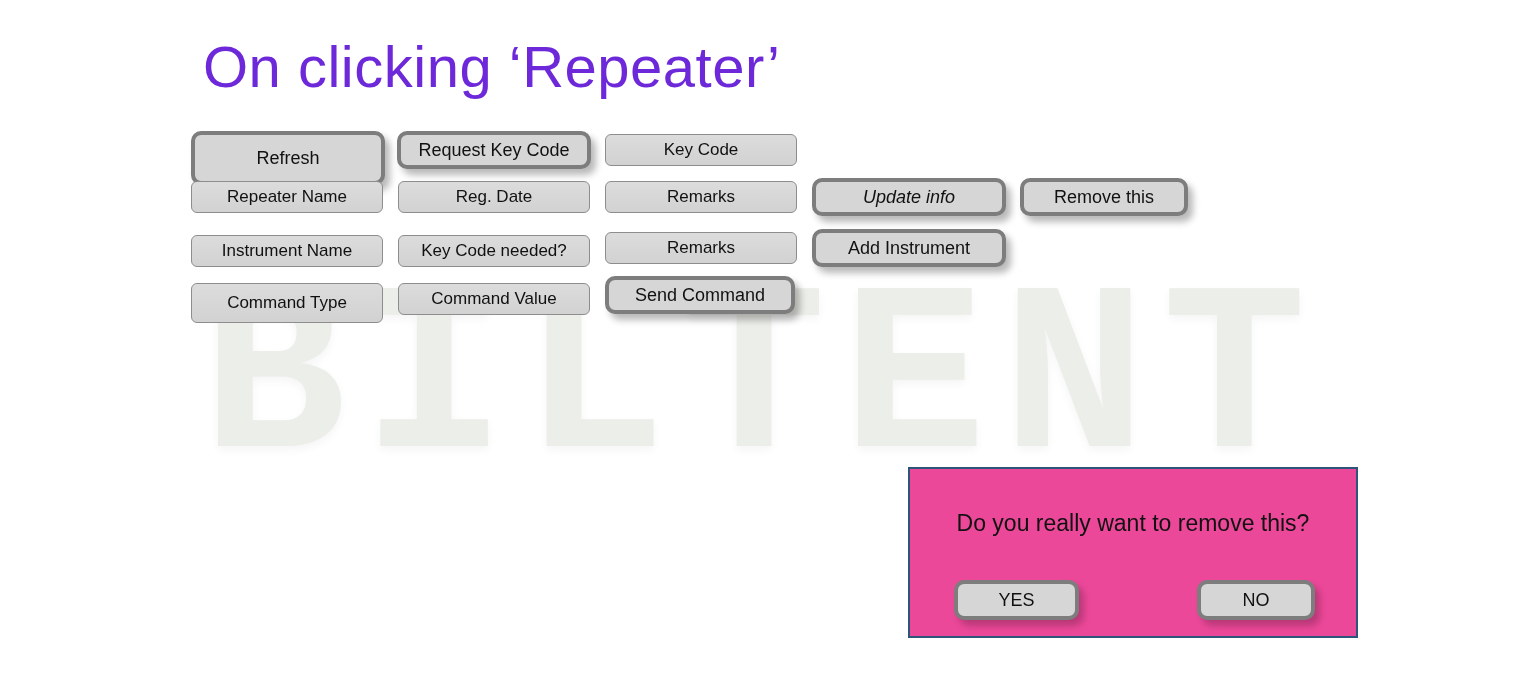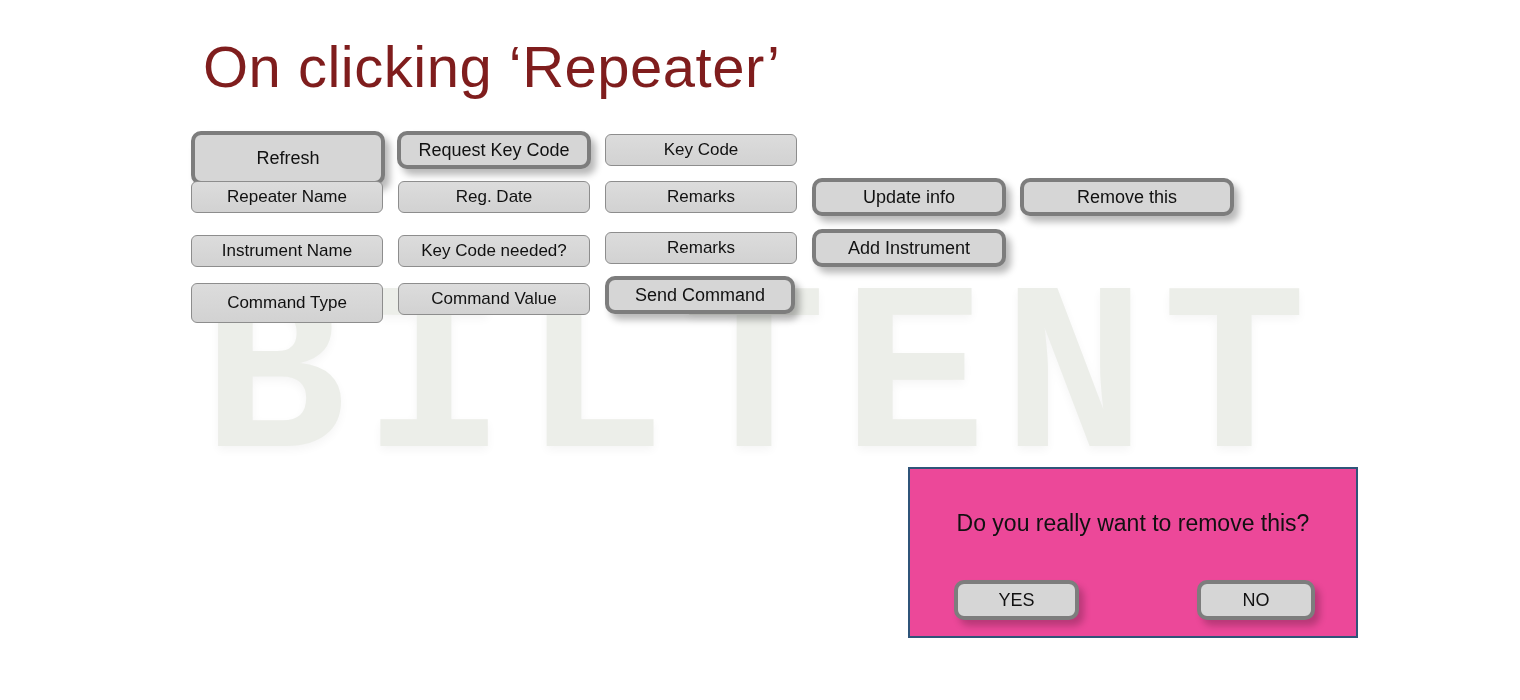--- a/index.html
+++ b/index.html
@@ -38,21 +38,21 @@
   }
 
   
   #page-title {
     position: absolute;
     left: 203px;
     top: 33px;
     font-size: 58px;
     font-weight: 400;
     letter-spacing: 0.5px;
-    color: #7f1d1d;
+    color: #6d28d9;
     white-space: nowrap;
     z-index: 3;
   }
 
   
   .btn {
     position: absolute;
     box-sizing: border-box;
     display: flex;
     align-items: center;
@@ -113,22 +113,22 @@
 
 <div id="page-title">On clicking ‘Repeater’</div>
 
 <div id="button-grid">
     <div class="btn raised" style="left: 191px; top: 131px; width: 194px; height: 54px;">Refresh</div>
     <div class="btn raised" style="left: 397px; top: 131px; width: 194px; height: 38px;">Request Key Code</div>
     <div class="btn flat" style="left: 605px; top: 134px; width: 192px; height: 32px;">Key Code</div>
     <div class="btn flat" style="left: 191px; top: 181px; width: 192px; height: 32px;">Repeater Name</div>
     <div class="btn flat" style="left: 398px; top: 181px; width: 192px; height: 32px;">Reg. Date</div>
     <div class="btn flat" style="left: 605px; top: 181px; width: 192px; height: 32px;">Remarks</div>
-    <div class="btn raised" style="left: 812px; top: 178px; width: 194px; height: 38px;">Update info</div>
-    <div class="btn raised" style="left: 1020px; top: 178px; width: 214px; height: 38px; text-align: center;">Remove this</div>
+    <div class="btn raised" style="left: 812px; top: 178px; width: 194px; height: 38px; font-style: italic;">Update info</div>
+    <div class="btn raised" style="left: 1020px; top: 178px; width: 168px; height: 38px; text-align: center;">Remove this</div>
     <div class="btn flat" style="left: 191px; top: 235px; width: 192px; height: 32px;">Instrument Name</div>
     <div class="btn flat" style="left: 398px; top: 235px; width: 192px; height: 32px;">Key Code needed?</div>
     <div class="btn flat" style="left: 605px; top: 232px; width: 192px; height: 32px;">Remarks</div>
     <div class="btn raised" style="left: 812px; top: 229px; width: 194px; height: 38px;">Add Instrument</div>
     <div class="btn flat" style="left: 191px; top: 283px; width: 192px; height: 40px;">Command Type</div>
     <div class="btn flat" style="left: 398px; top: 283px; width: 192px; height: 32px;">Command Value</div>
     <div class="btn raised" style="left: 605px; top: 276px; width: 190px; height: 38px;">Send Command</div>
   </div>
 
 <div id="confirm-dialog">

